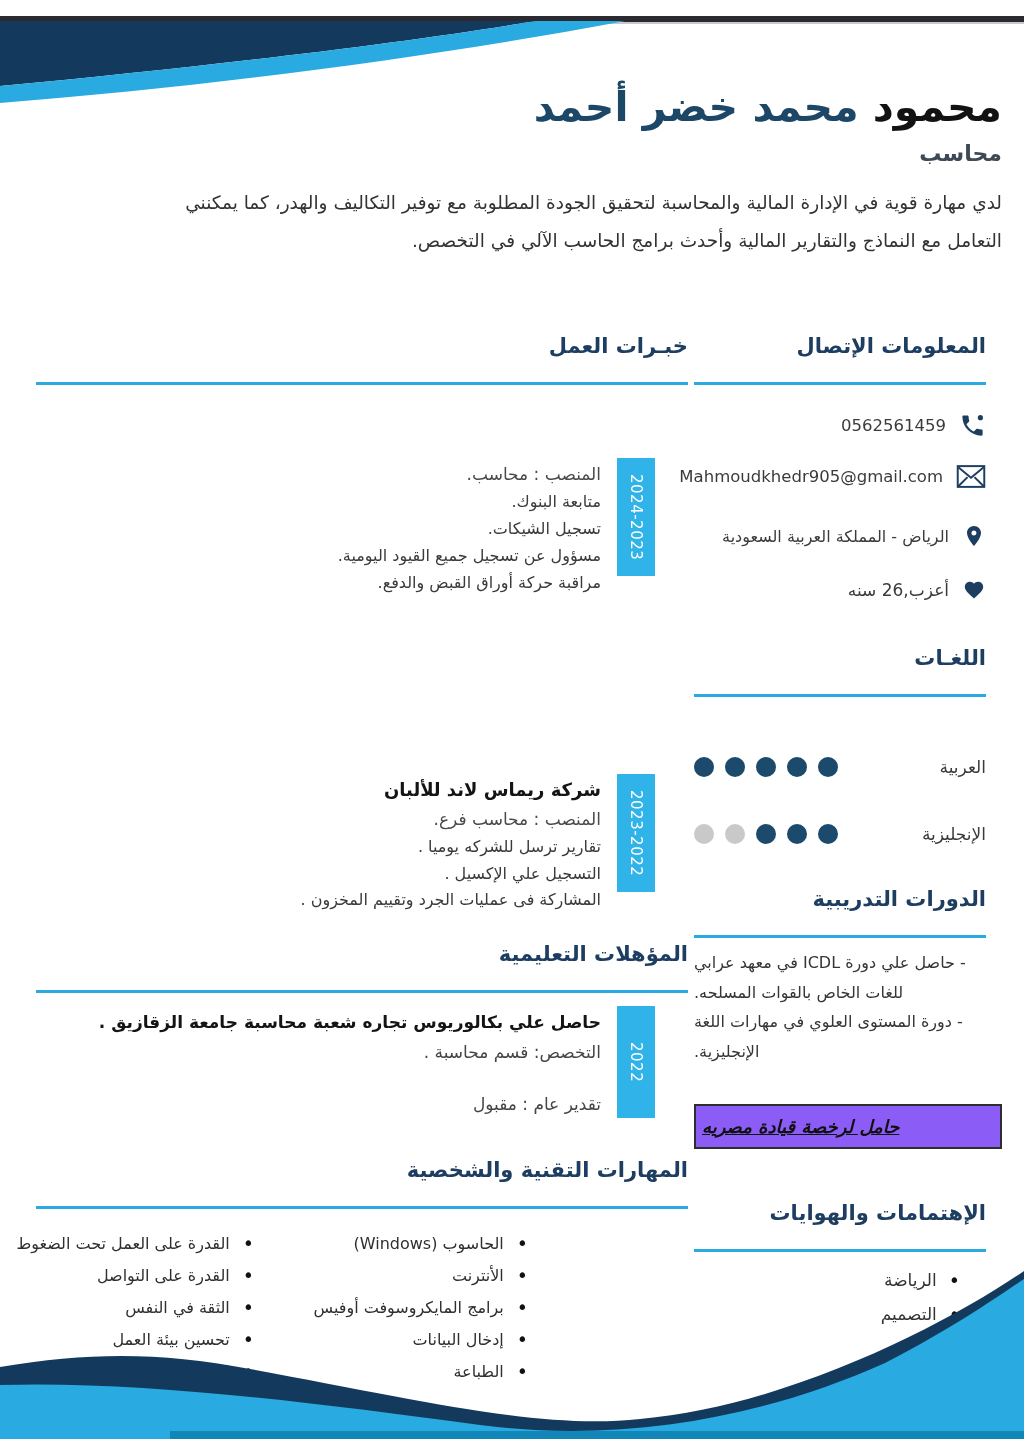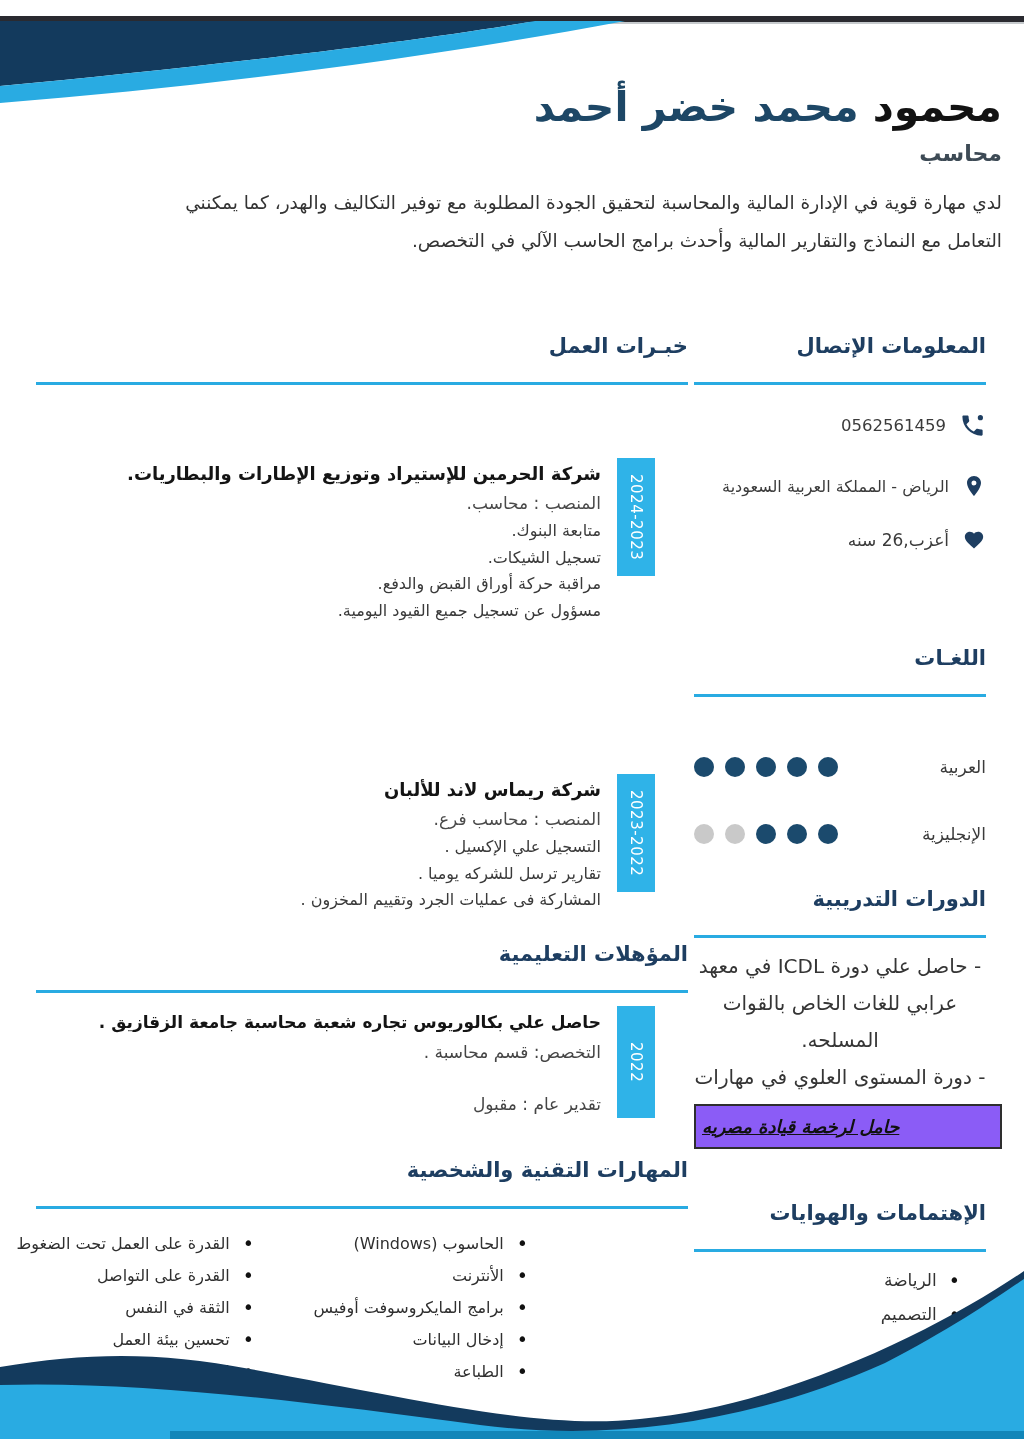--- a/index.html
+++ b/index.html
@@ -44,21 +44,21 @@
   .lang-row.first{margin-top:60px;}
   .lang-row.second{margin-top:47px;gap:12px;}
   .lang-name{font-size:17px;color:#3b3b3b;}
   .dots{display:flex;gap:11px;}
   .dot{width:20px;height:20px;border-radius:50%;background:#c9c9c9;}
   .dot.filled{background:#1b4a6d;}
 
   
   .sec-courses{top:553px;}
   .course-list{margin-top:10px;}
-  .course-line{font-size:20px;line-height:1.85;color:#353535;text-align:center;}
+  .course-line{font-size:16px;line-height:1.85;color:#353535;text-align:left;}
 
   
   .license-box{top:770px;right:-16px !important;width:300px;border:2px solid #2e2e2e;
                padding:10px 6px;text-align:left;background:#8b5cf6;font-style:italic;}
   .license-text{font-size:18px;font-weight:bold;color:#111;text-decoration:underline;}
 
   
   .sec-interests{top:867px;}
   .int-list{margin-top:18px;}
   .int-row{display:flex;align-items:center;gap:12px;padding-right:26px;margin-top:14px;
@@ -122,20 +122,31 @@
       <div class="c-row r1">
         <span class="ico">
           <svg width="27" height="27" viewBox="0 0 24 24" fill="#1e3e61">
             <path d="M6.62 10.79c1.44 2.83 3.76 5.14 6.59 6.59l2.2-2.2c.27-.27.67-.36 1.02-.24 1.12.37 2.33.57 3.57.57.55 0 1 .45 1 1V20c0 .55-.45 1-1 1-9.39 0-17-7.61-17-17 0-.55.45-1 1-1h3.5c.55 0 1 .45 1 1 0 1.25.2 2.45.57 3.57.11.35.03.74-.25 1.02l-2.2 2.2z"></path>
             <circle cx="19" cy="5" r="2.3"></circle>
           </svg>
         </span>
         <span class="c-val latin">0562561459</span>
       </div>
 
+      <div class="c-row r2">
+        <span class="ico">
+          <svg width="30" height="25" viewBox="0 0 26 21" fill="none" stroke="#1e3e61" stroke-width="1.7">
+            <rect x="1.5" y="1.5" width="23" height="18"></rect>
+            <path d="M2 2.5 L13 11.5 L24 2.5"></path>
+            <path d="M2 19 L10 11"></path>
+            <path d="M24 19 L16 11"></path>
+          </svg>
+        </span>
+        <span class="c-val latin">Mahmoudkhedr905@gmail.com</span>
+      </div>
 
       <div class="c-row r3">
         <span class="ico">
           <svg width="24" height="28" viewBox="0 0 24 24" fill="#1e3e61">
             <path d="M12 2C8.13 2 5 5.13 5 8.99c0 5.25 7 13 7 13s7-7.75 7-13C19 5.13 15.87 2 12 2zm0 9.5a2.5 2.5 0 1 1 0-5 2.5 2.5 0 0 1 0 5z"></path>
           </svg>
         </span>
         <span class="c-val">الرياض - المملكة العربية السعودية</span>
       </div>
 
@@ -211,45 +222,44 @@
 
   <div class="col-left">
 
     <div class="sec-exp-h">
       <div class="sec-h">خبـرات العمل</div>
     </div>
 
     <div class="job j1">
       <div class="badge">2024-2023</div>
       <div class="job-content">
-        <div class="company">شركة الحرمين للإستيراد وتوزيع الإطارات والبطاريات.</div>
         <div class="position">المنصب : محاسب.</div>
         <div>
 
             <div class="duty">متابعة البنوك.</div>
 
             <div class="duty">تسجيل الشيكات.</div>
 
+            <div class="duty">مسؤول عن تسجيل جميع القيود اليومية.</div>
+
             <div class="duty">مراقبة حركة أوراق القبض والدفع.</div>
-
-            <div class="duty">مسؤول عن تسجيل جميع القيود اليومية.</div>
           </div>
       </div>
     </div>
 
     <div class="job j2">
       <div class="badge">2023-2022</div>
       <div class="job-content">
         <div class="company">شركة ريماس لاند للألبان</div>
         <div class="position">المنصب : محاسب فرع.</div>
         <div>
 
+            <div class="duty">تقارير ترسل للشركه يوميا .</div>
+
             <div class="duty">التسجيل علي الإكسيل .</div>
-
-            <div class="duty">تقارير ترسل للشركه يوميا .</div>
 
             <div class="duty">المشاركة فى عمليات الجرد وتقييم المخزون .</div>
 
           </div>
       </div>
     </div>
 
     <div class="sec-edu-h">
       <div class="sec-h">المؤهلات التعليمية</div>
     </div>

